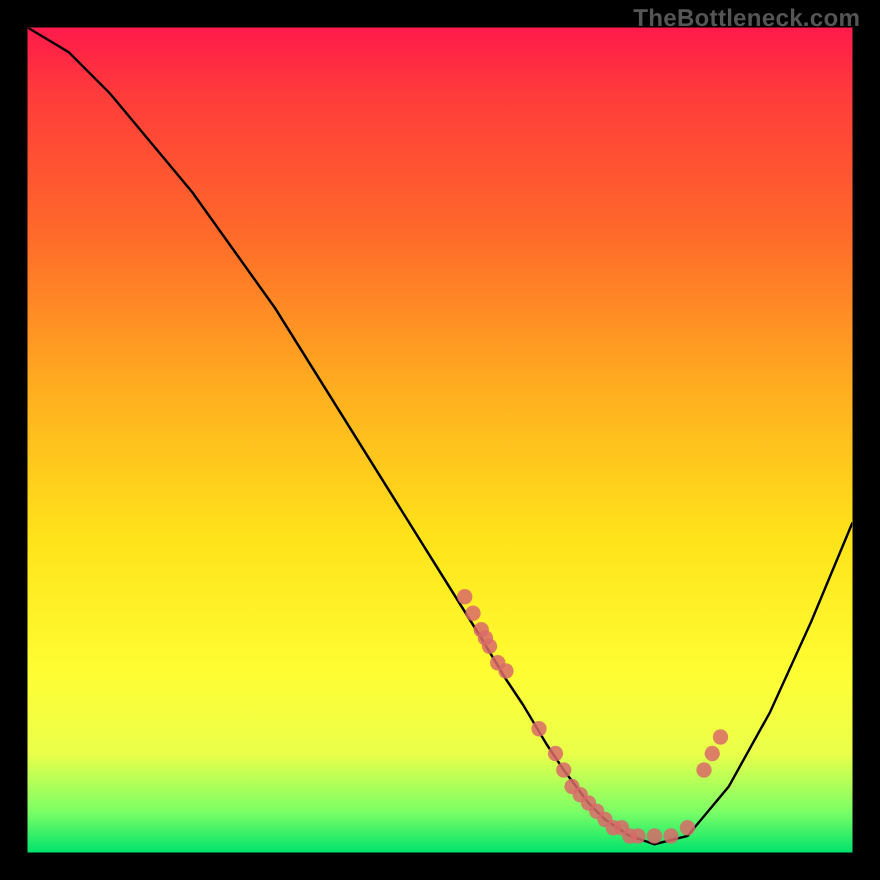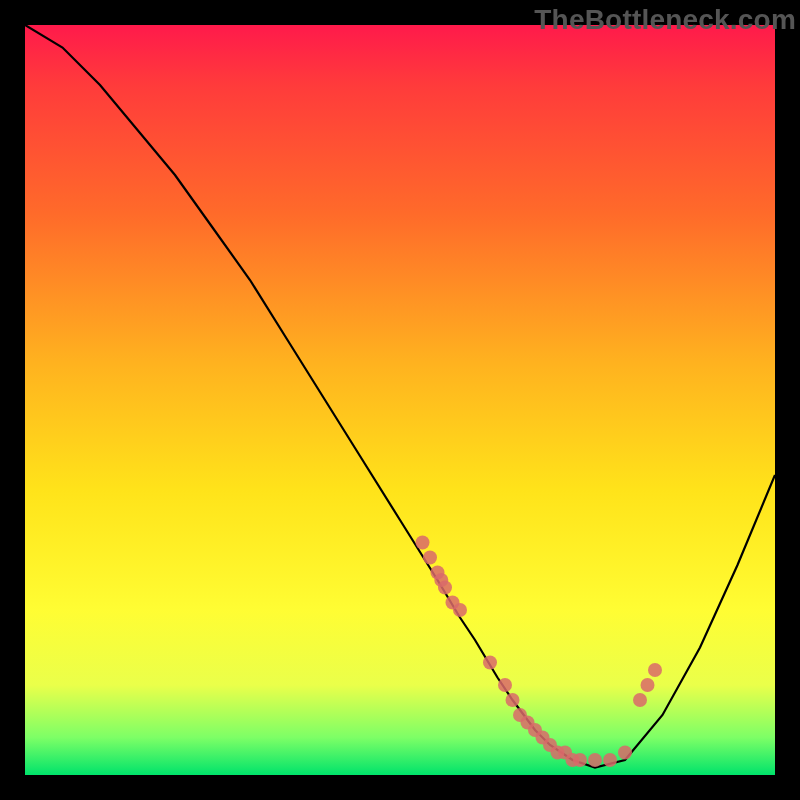--- a/index.html
+++ b/index.html
@@ -13,23 +13,23 @@
   }
   .frame {
     position: relative;
     width: 800px;
     height: 800px;
     background: #000;
   }
   .watermark {
     position: absolute;
     top: 4px;
-    right: 4px;
+    right: 18px;
     color: #555;
-    font-size: 28px;
+    font-size: 22px;
     font-weight: bold;
     letter-spacing: 0.2px;
     z-index: 3;
     user-select: none;
   }
   .plot {
     position: absolute;
     left: 25px;
     top: 25px;
     width: 750px;

